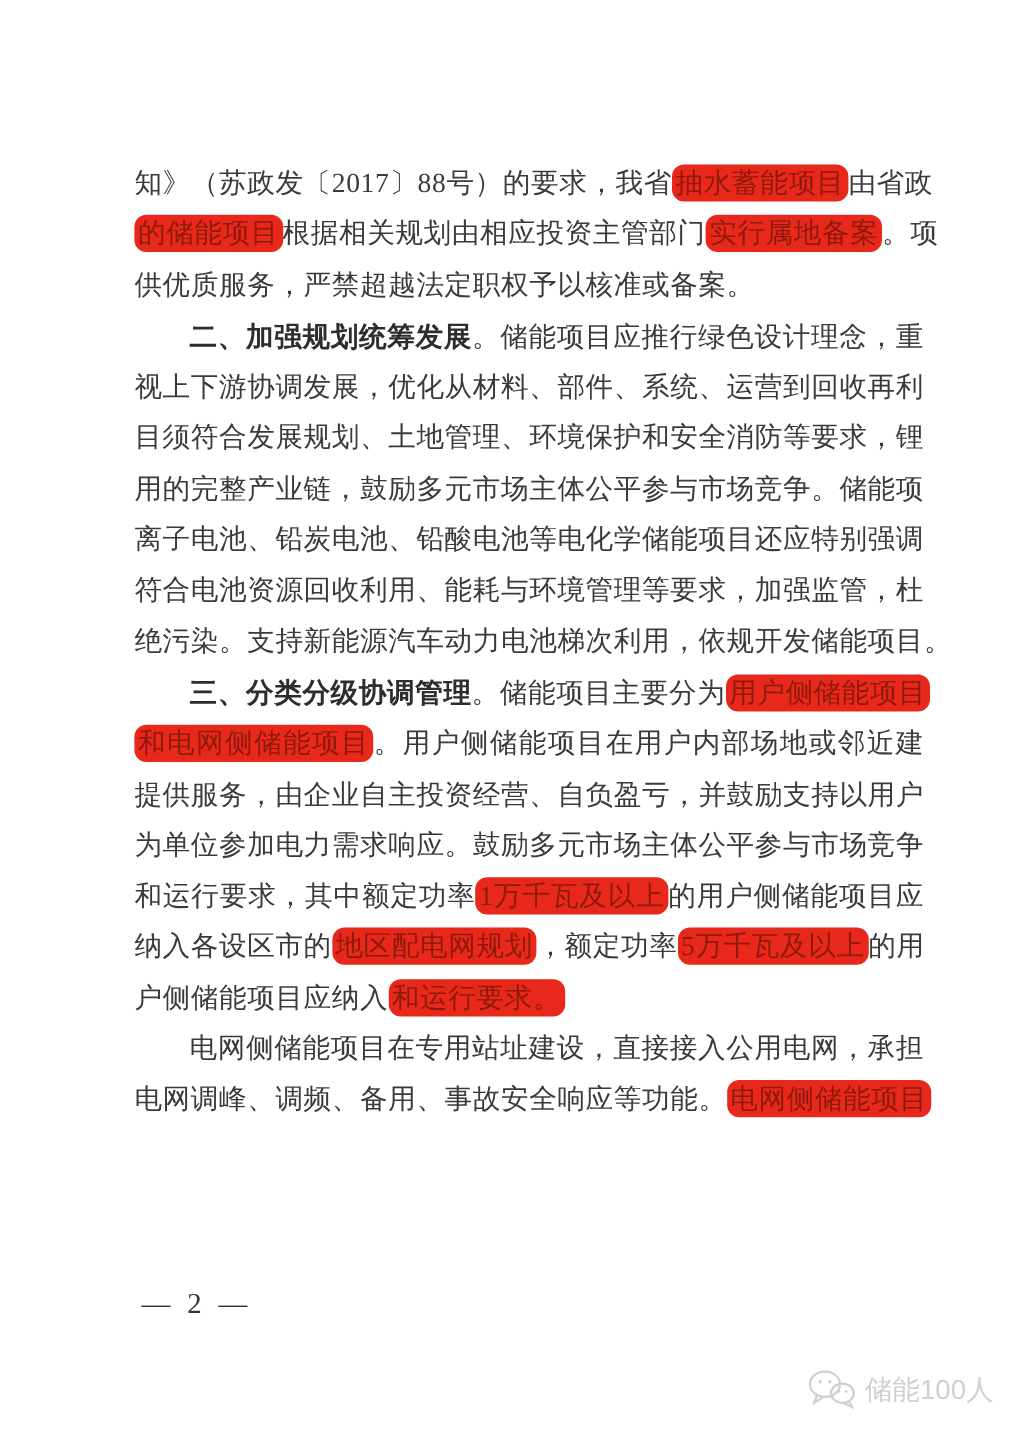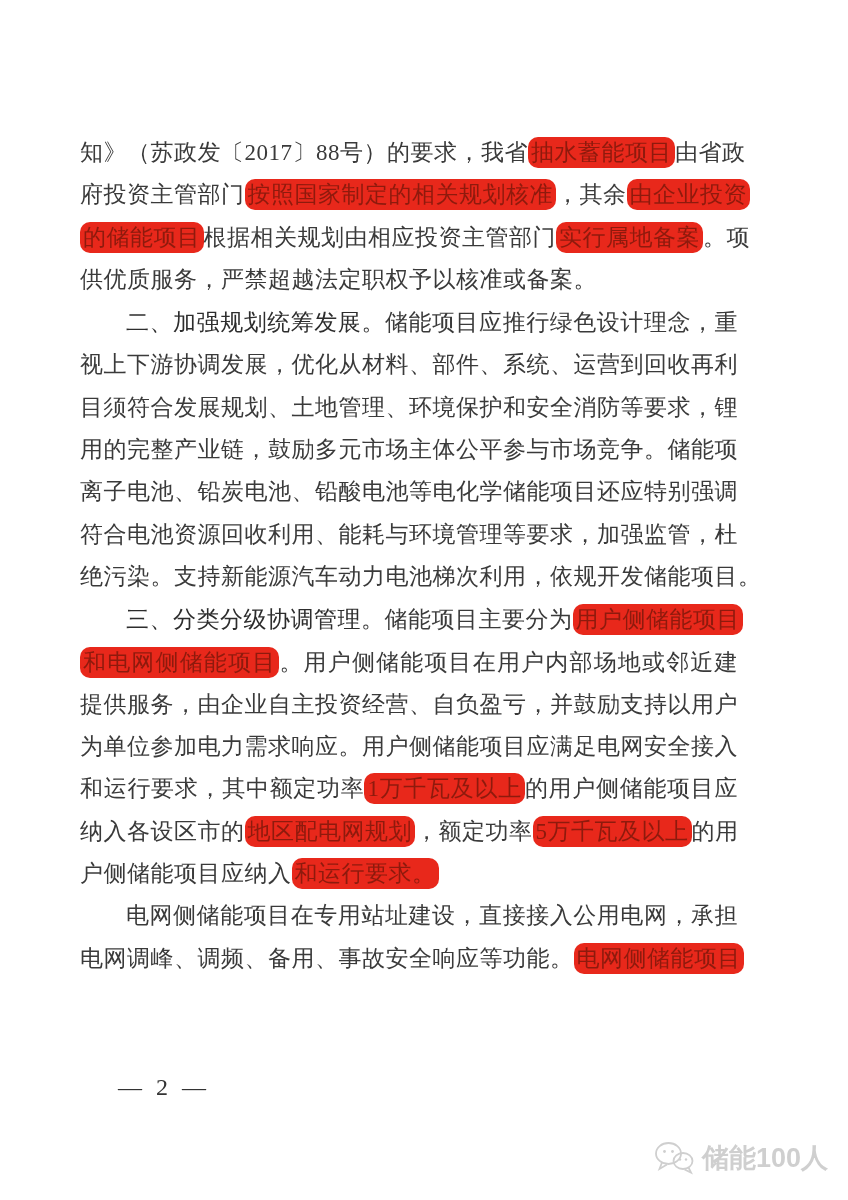--- a/index.html
+++ b/index.html
@@ -9,40 +9,40 @@
     font-family: "Liberation Serif", "DejaVu Serif", serif;
     overflow: hidden;
   }
   .page {
     position: relative;
     width: 848px; height: 1200px;
     background: var(--page-bg, #ffffff);
   }
   .text-block {
     position: absolute;
-    left: 80px; top: 132px;
+    left: 112px; top: 132px;
     width: 658px;
     color: var(--text-color, #3a3a3a);
     font-size: 23px;
     line-height: 42.3px;
   }
   .line {
     text-align: justify;
     text-align-last: justify;
     white-space: nowrap;
     letter-spacing: 0.5px;
   }
   .line.no-just {
     text-align: right;
     text-align-last: left;
   }
   .line.indent { padding-left: 46px; }
   .seg { color: var(--text-color, #3a3a3a); }
   .bold {
-    font-weight: 400;
+    font-weight: 700;
     font-family: "Liberation Sans", "DejaVu Sans", sans-serif;
     color: var(--heading-color, #2d2d2d);
   }
   .hl {
     background: var(--highlight-bg, #e8281b);
     color: var(--highlight-text, #8e1a0d);
     border-radius: 10px;
     padding: 3px 3px;
   }
   .footer {
@@ -54,48 +54,46 @@
   }
   .watermark {
     position: absolute;
     top: 1140px; right: 20px;
     display: flex;
     align-items: center;
     gap: 7px;
     color: var(--watermark-color, #cfcfcf);
   }
   .wm-text {
-    font-size: 27px;
+    font-size: 23px;
     font-family: "Liberation Sans", "DejaVu Sans", sans-serif;
     color: var(--watermark-color, #cfcfcf);
-    font-weight: bold;
   }
   .wm-icon { display: inline-flex; }
 </style>
 </head>
 <body>
 
 <div class="page">
 
   <div class="text-block">
       <div class="line"><span class="seg">知》（苏政发〔2017〕88号）的要求，我省</span><span class="seg hl">抽水蓄能项目</span><span class="seg">由省政</span></div>
-      <div class="line"><span class="seg">府投资主管部门</span><span class="seg hl">按照国家制定的相关规划核准</span><span class="seg">，其余</span><span class="seg hl">由企业投资</span></div>
       <div class="line"><span class="seg hl">的储能项目</span><span class="seg">根据相关规划由相应投资主管部门</span><span class="seg hl">实行属地备案</span><span class="seg">。项</span></div>
       <div class="line no-just"><span class="seg">供优质服务，严禁超越法定职权予以核准或备案。</span></div>
       <div class="line indent"><span class="seg bold">二、加强规划统筹发展</span><span class="seg">。储能项目应推行绿色设计理念，重</span></div>
       <div class="line"><span class="seg">视上下游协调发展，优化从材料、部件、系统、运营到回收再利</span></div>
       <div class="line"><span class="seg">目须符合发展规划、土地管理、环境保护和安全消防等要求，锂</span></div>
       <div class="line"><span class="seg">用的完整产业链，鼓励多元市场主体公平参与市场竞争。储能项</span></div>
       <div class="line"><span class="seg">离子电池、铅炭电池、铅酸电池等电化学储能项目还应特别强调</span></div>
       <div class="line"><span class="seg">符合电池资源回收利用、能耗与环境管理等要求，加强监管，杜</span></div>
       <div class="line"><span class="seg">绝污染。支持新能源汽车动力电池梯次利用，依规开发储能项目。</span></div>
       <div class="line indent"><span class="seg bold">三、分类分级协调管理</span><span class="seg">。储能项目主要分为</span><span class="seg hl">用户侧储能项目</span></div>
       <div class="line"><span class="seg hl">和电网侧储能项目</span><span class="seg">。用户侧储能项目在用户内部场地或邻近建</span></div>
       <div class="line"><span class="seg">提供服务，由企业自主投资经营、自负盈亏，并鼓励支持以用户</span></div>
-      <div class="line"><span class="seg">为单位参加电力需求响应。用户侧储能项目应满足电网安全接入</span></div>
+      <div class="line"><span class="seg">为单位参加电力需求响应。鼓励多元市场主体公平参与市场竞争</span></div>
       <div class="line"><span class="seg">和运行要求，其中额定功率</span><span class="seg hl">1万千瓦及以上</span><span class="seg">的用户侧储能项目应</span></div>
       <div class="line"><span class="seg">纳入各设区市的</span><span class="seg hl">地区配电网规划</span><span class="seg">，额定功率</span><span class="seg hl">5万千瓦及以上</span><span class="seg">的用</span></div>
       <div class="line no-just"><span class="seg">户侧储能项目应纳入</span><span class="seg hl">和运行要求。</span></div>
       <div class="line indent"><span class="seg">电网侧储能项目在专用站址建设，直接接入公用电网，承担</span></div>
       <div class="line"><span class="seg">电网调峰、调频、备用、事故安全响应等功能。</span><span class="seg hl">电网侧储能项目</span></div>
     </div>
 
   <div class="footer">— 2 —</div>
 
   <div class="watermark">

